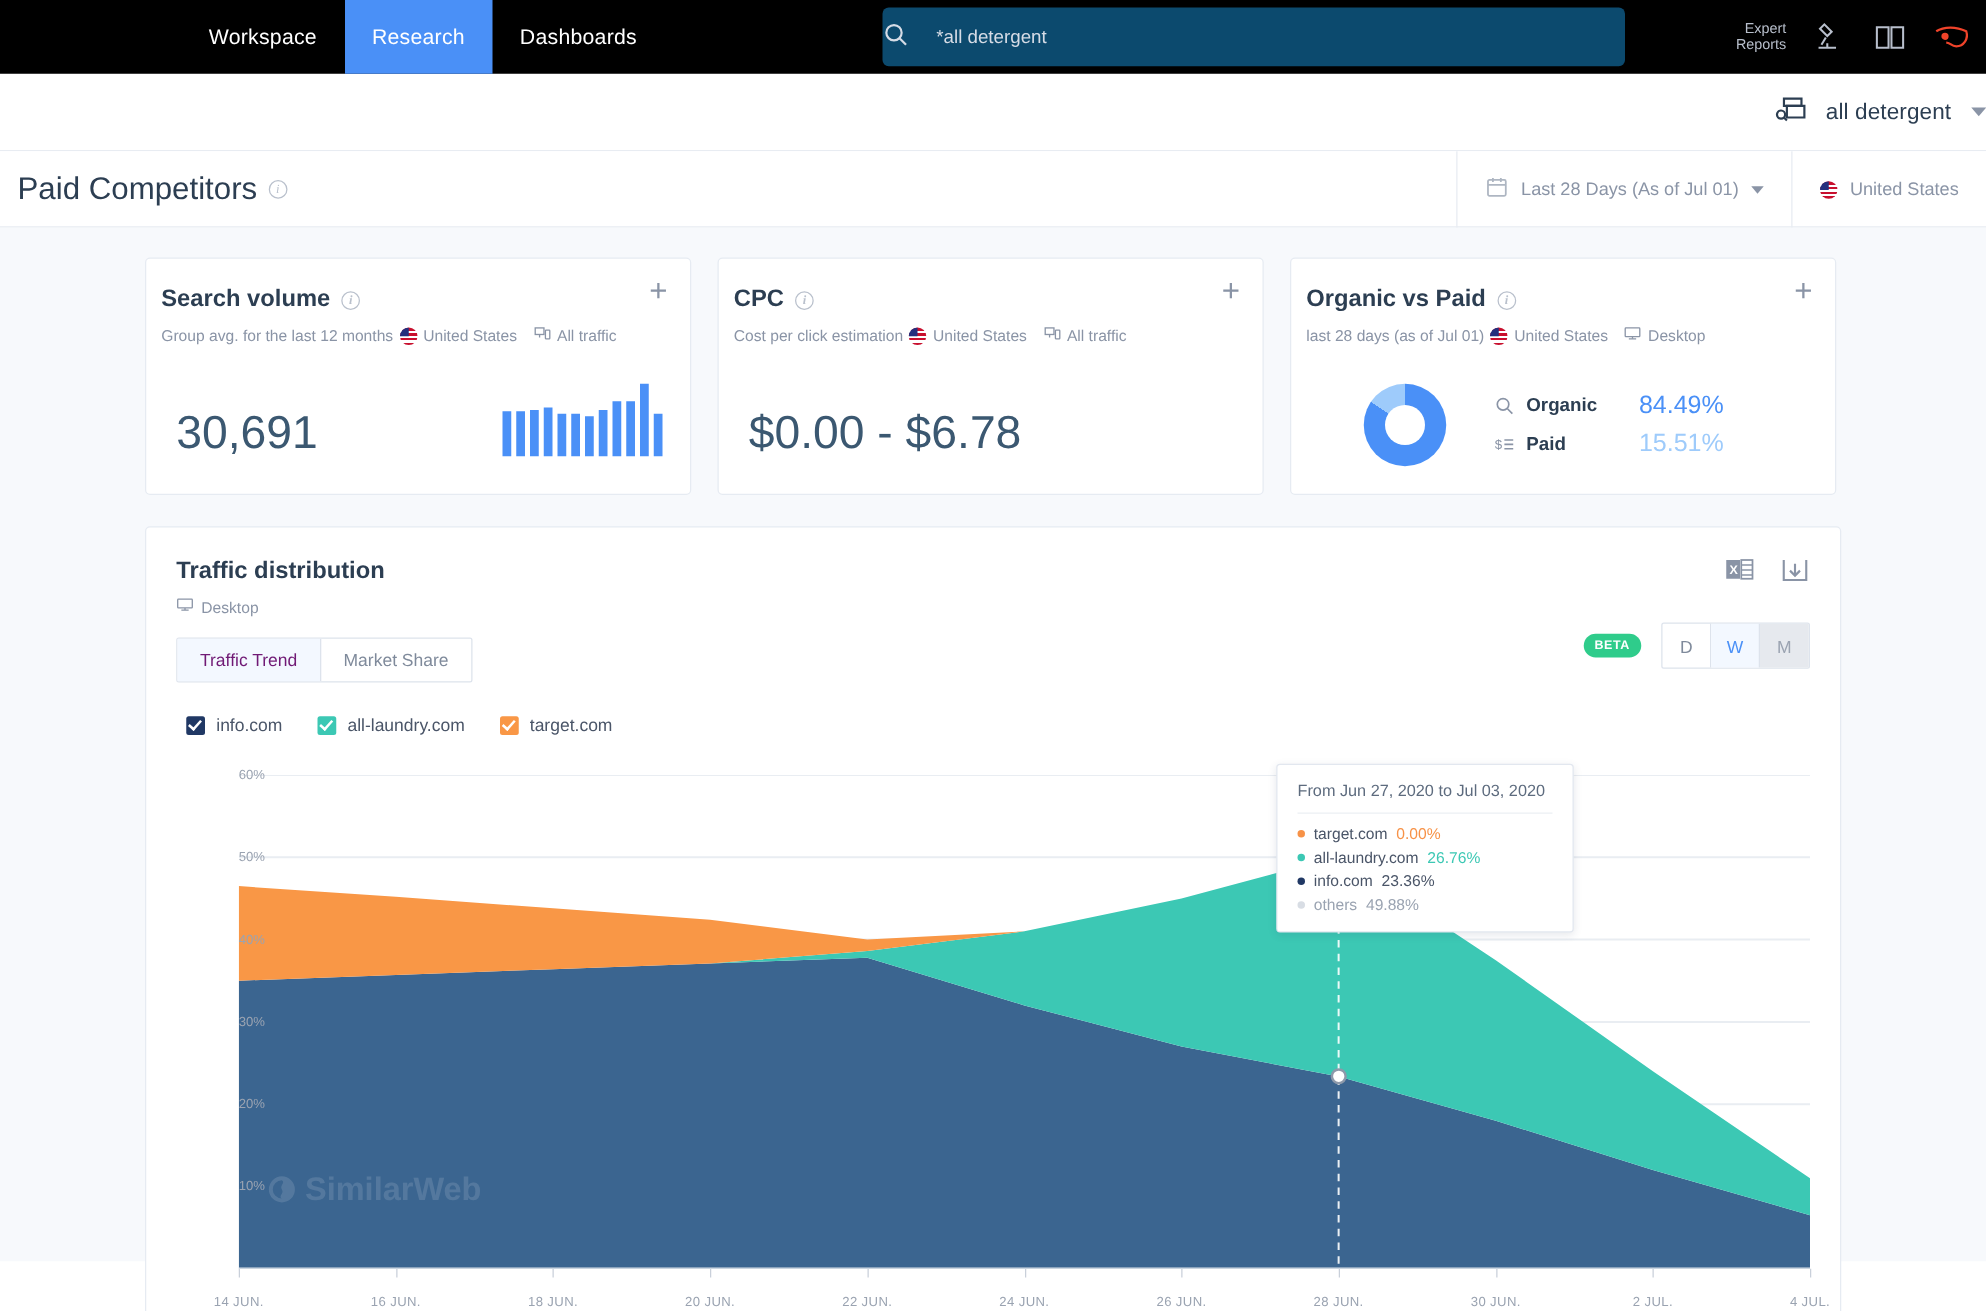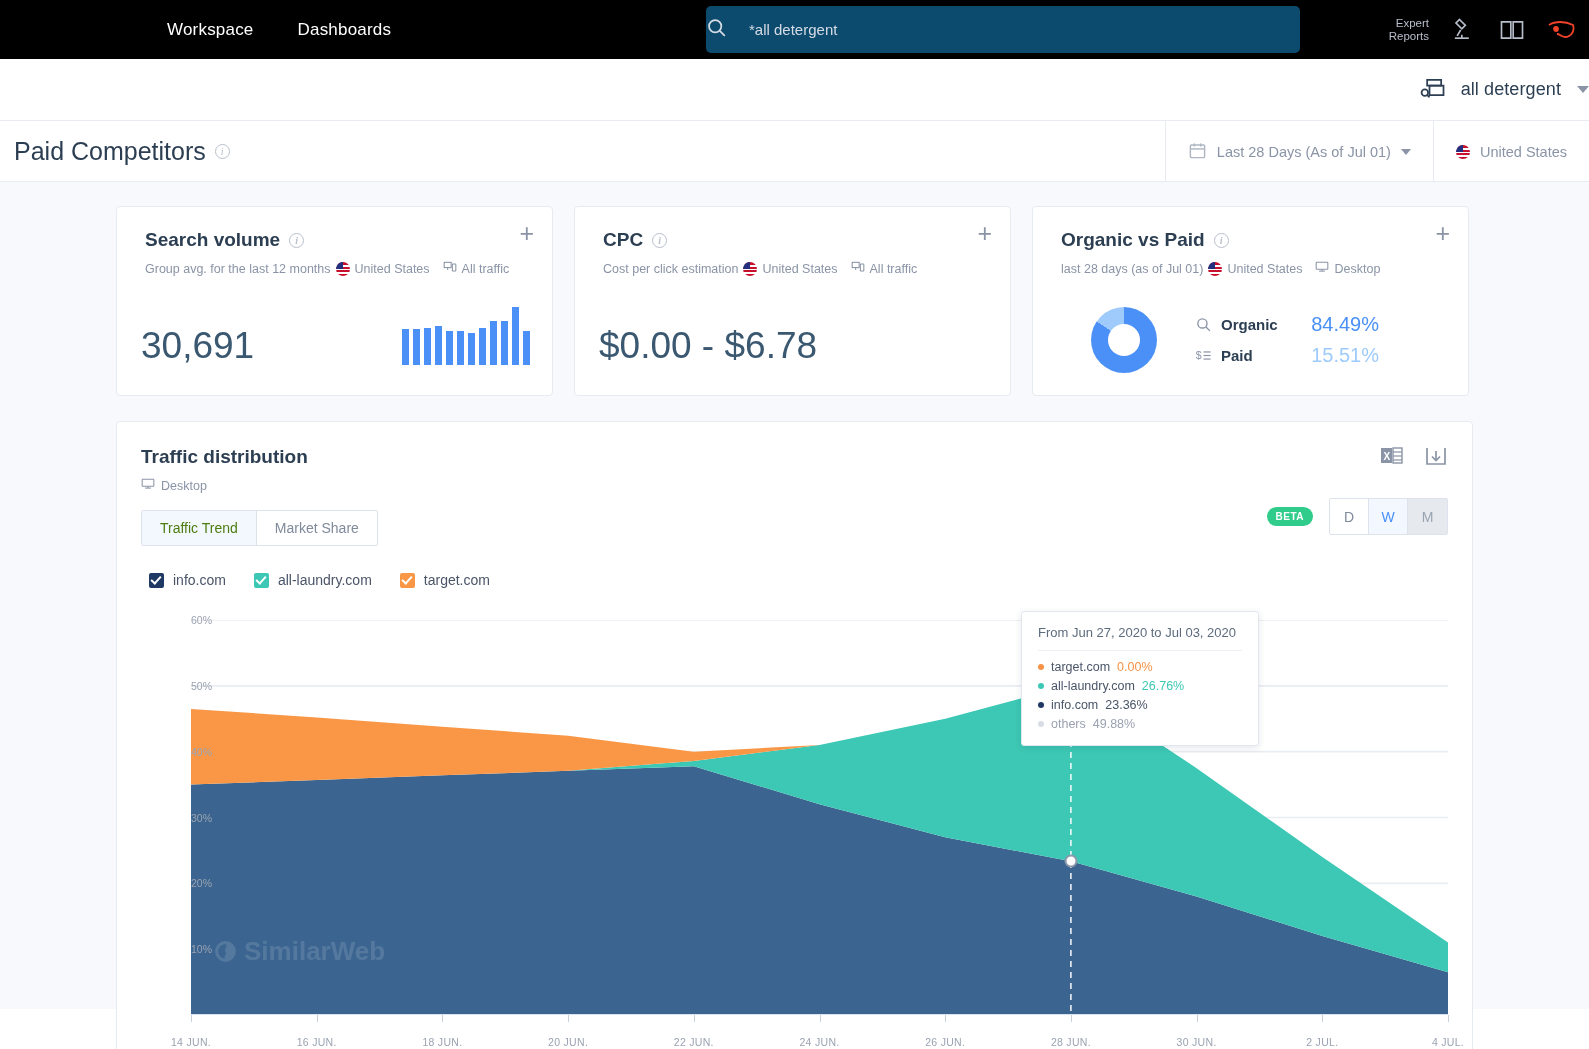--- a/index.html
+++ b/index.html
@@ -87,21 +87,21 @@
     width: 0; height: 0; border-left: 5px solid transparent;
     border-right: 5px solid transparent; border-top: 6px solid #8a94a6;
   }
 
   
   .content { background: #f7f9fc; height: 827px; padding: 0 116px; }
 
   .cards-row { display: flex; gap: 21px; padding-top: 24px; }
   .card {
     background: #ffffff; border: 1px solid #e6ebf2; border-radius: 4px;
-    height: 190px; position: relative; padding: 22px 28px;
+    height: 190px; position: relative; padding: 22px 12px;
   }
   .card-1 { width: 437px; }
   .card-2 { width: 437px; }
   .card-3 { width: 437px; }
   .card-title {
     font-size: 19px; color: #2c3e52; font-weight: bold; display: flex;
     align-items: center;
   }
   .card-sub {
     margin-top: 9px; font-size: 12.5px; color: #8a94a6;
@@ -169,21 +169,21 @@
   .panel-icons {
     position: absolute; right: 24px; top: 22px;
     display: flex; align-items: center; gap: 20px;
   }
   .tabs { margin-top: 16px; display: flex; border: 1px solid #dde3ec; width: fit-content; border-radius: 2px; }
   .tab {
     padding: 9px 18px; font-size: 14px; cursor: pointer;
     border-right: 1px solid #dde3ec; color: #7f8a9b;
   }
   .tab:last-child { border-right: none; }
-  .tab.active { color: #4d7c0f; background: #f3f8ff; }
+  .tab.active { color: #701a75; background: #f3f8ff; }
 
   .gran-wrap {
     position: absolute; right: 24px; top: 76px;
     display: flex; align-items: center; gap: 16px;
   }
   .beta-pill {
     background: #2fcc8b; color: #ffffff; font-size: 10px; font-weight: bold;
     padding: 4px 9px; border-radius: 10px; letter-spacing: .5px;
   }
   .gran { display: flex; border: 1px solid #dde3ec; border-radius: 2px; }
@@ -244,20 +244,21 @@
     font-size: 12.5px; color: #4a5568; margin-bottom: 5px; white-space: nowrap;
   }
   .tt-dot { width: 6px; height: 6px; border-radius: 50%; flex: none; }
 </style>
 </head>
 <body>
 
 <div class="topnav">
   <div class="nav-items">
     <div class="nav-item">Workspace</div>
+    <div class="nav-item active">Research</div>
     <div class="nav-item">Dashboards</div>
   </div>
 
   <div class="search-wrap">
     <span>
       <svg width="21" height="21" viewBox="0 0 24 24" fill="none" stroke="#d6dce6" stroke-width="2">
         <circle cx="10.5" cy="10.5" r="7"></circle>
           <line x1="15.8" y1="15.8" x2="21.5" y2="21.5"></line>
       </svg>
     </span>

